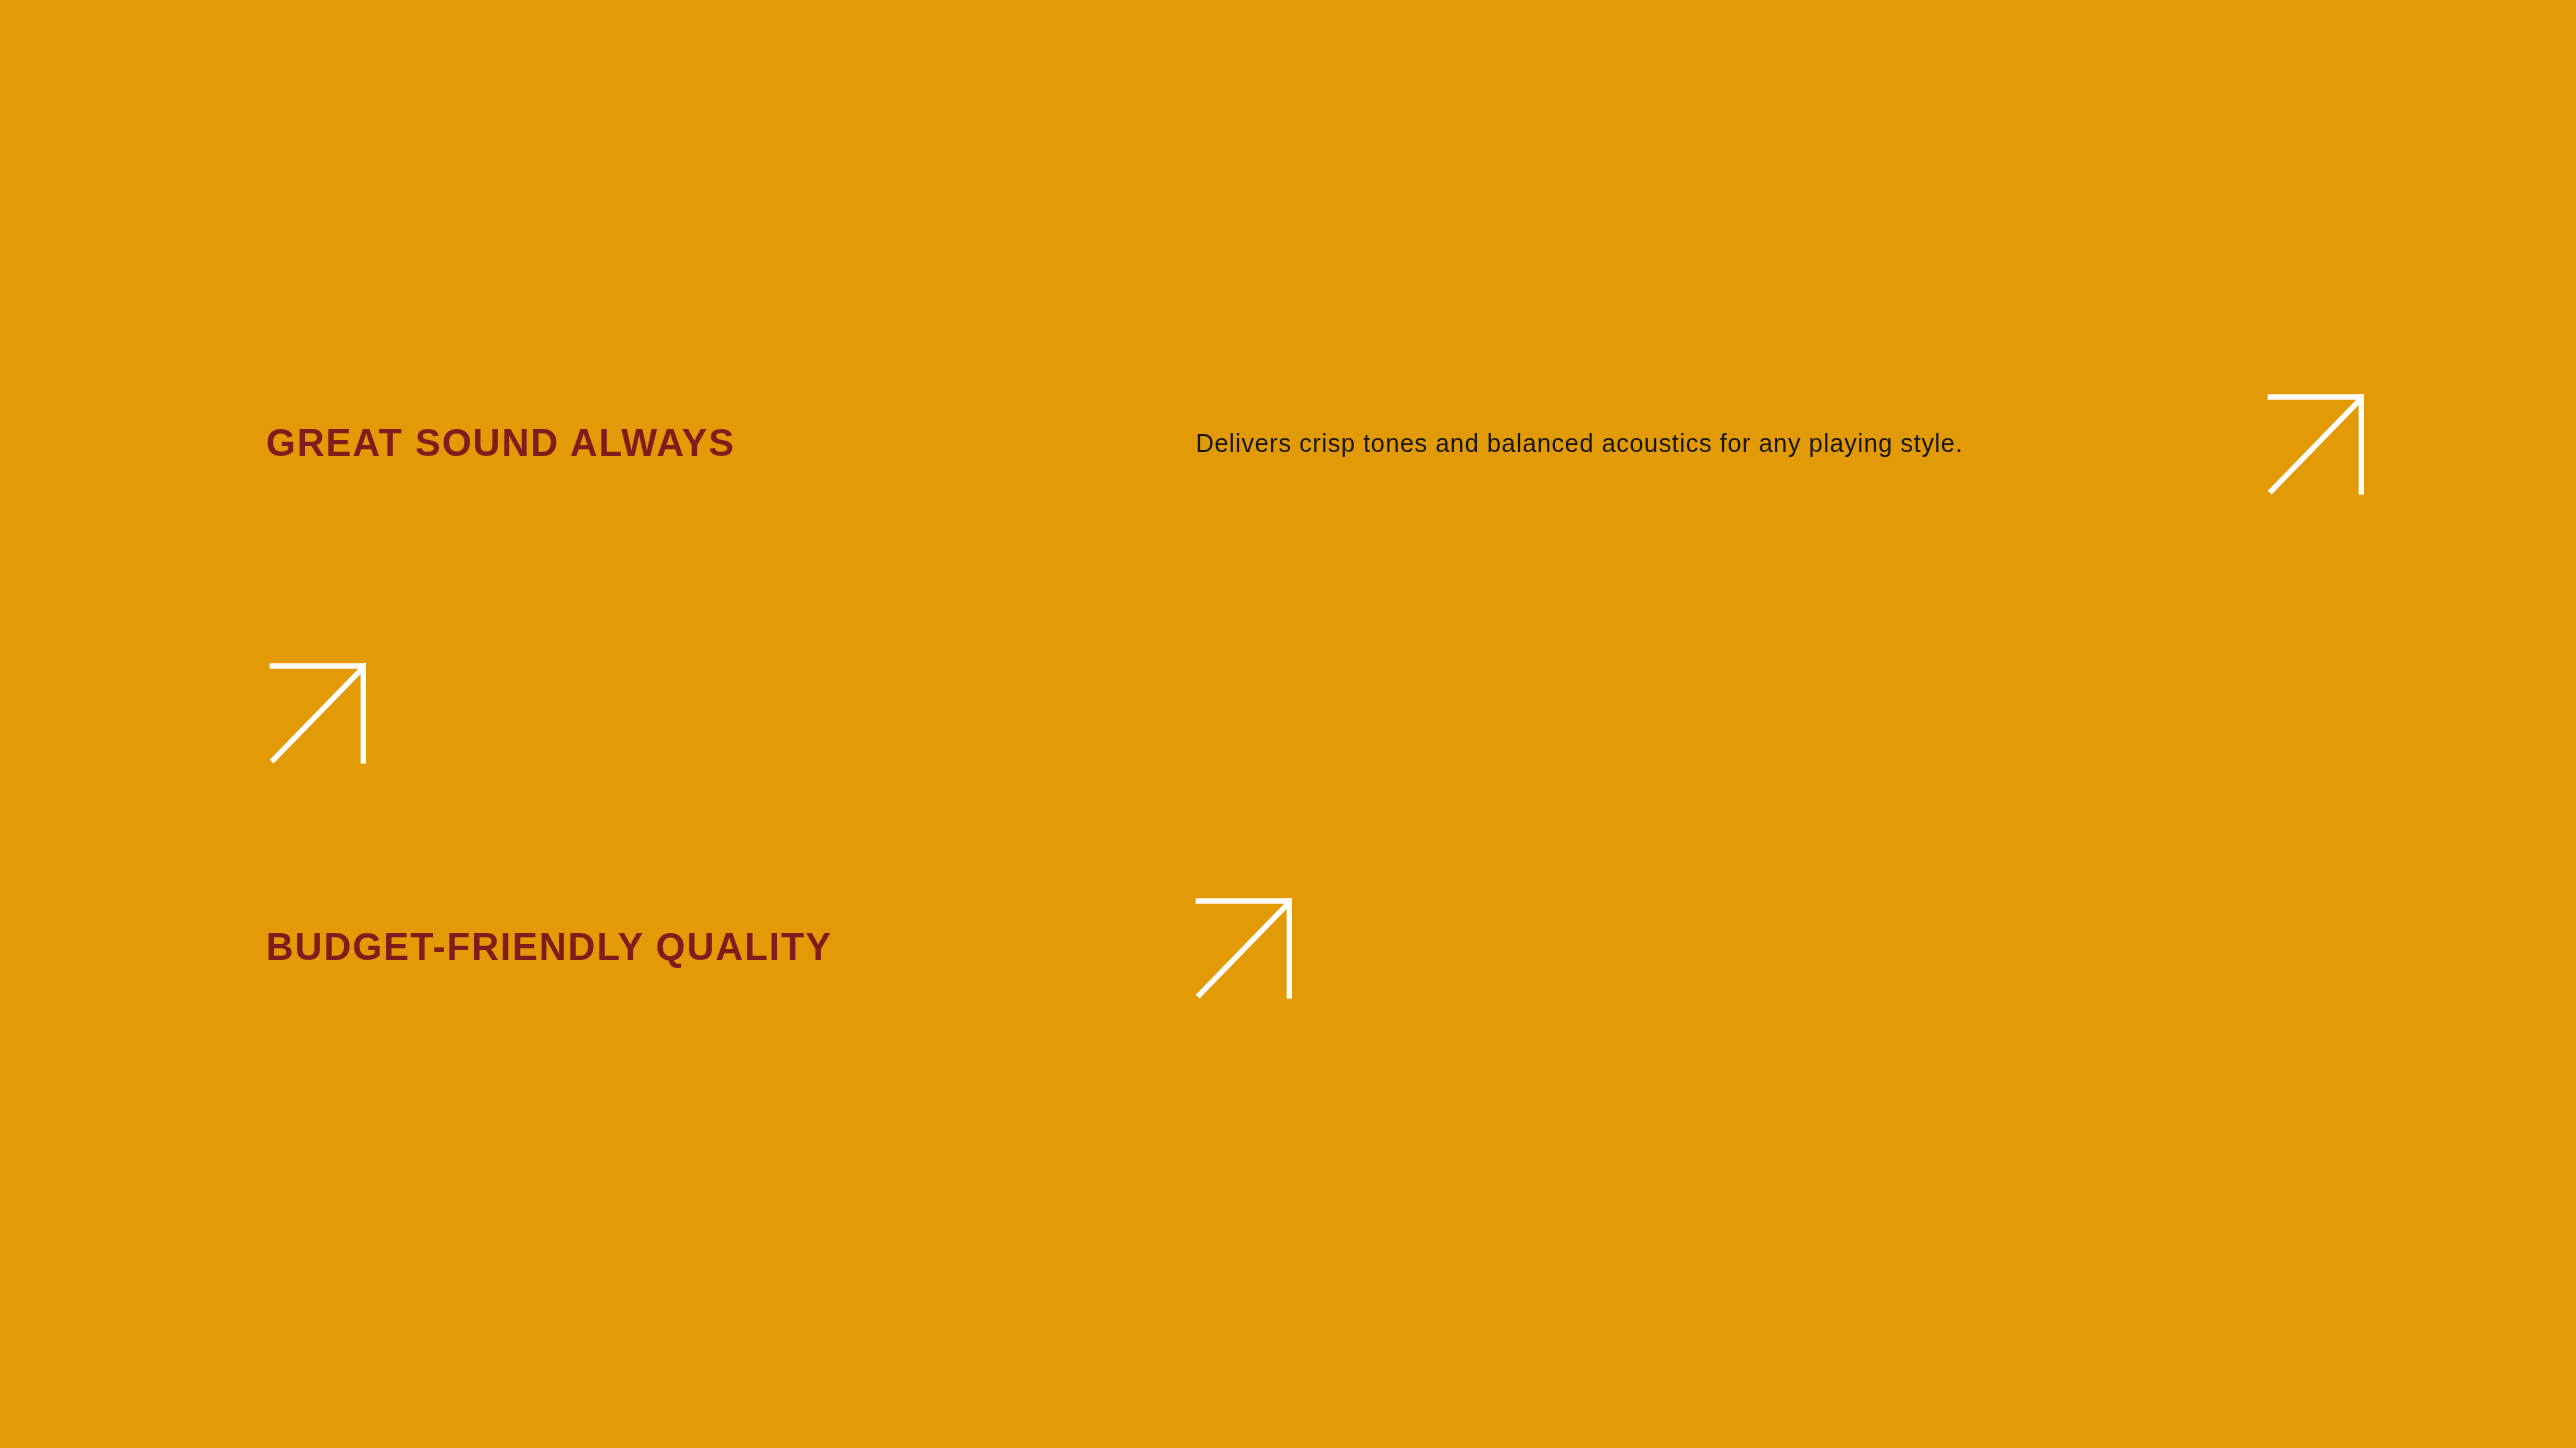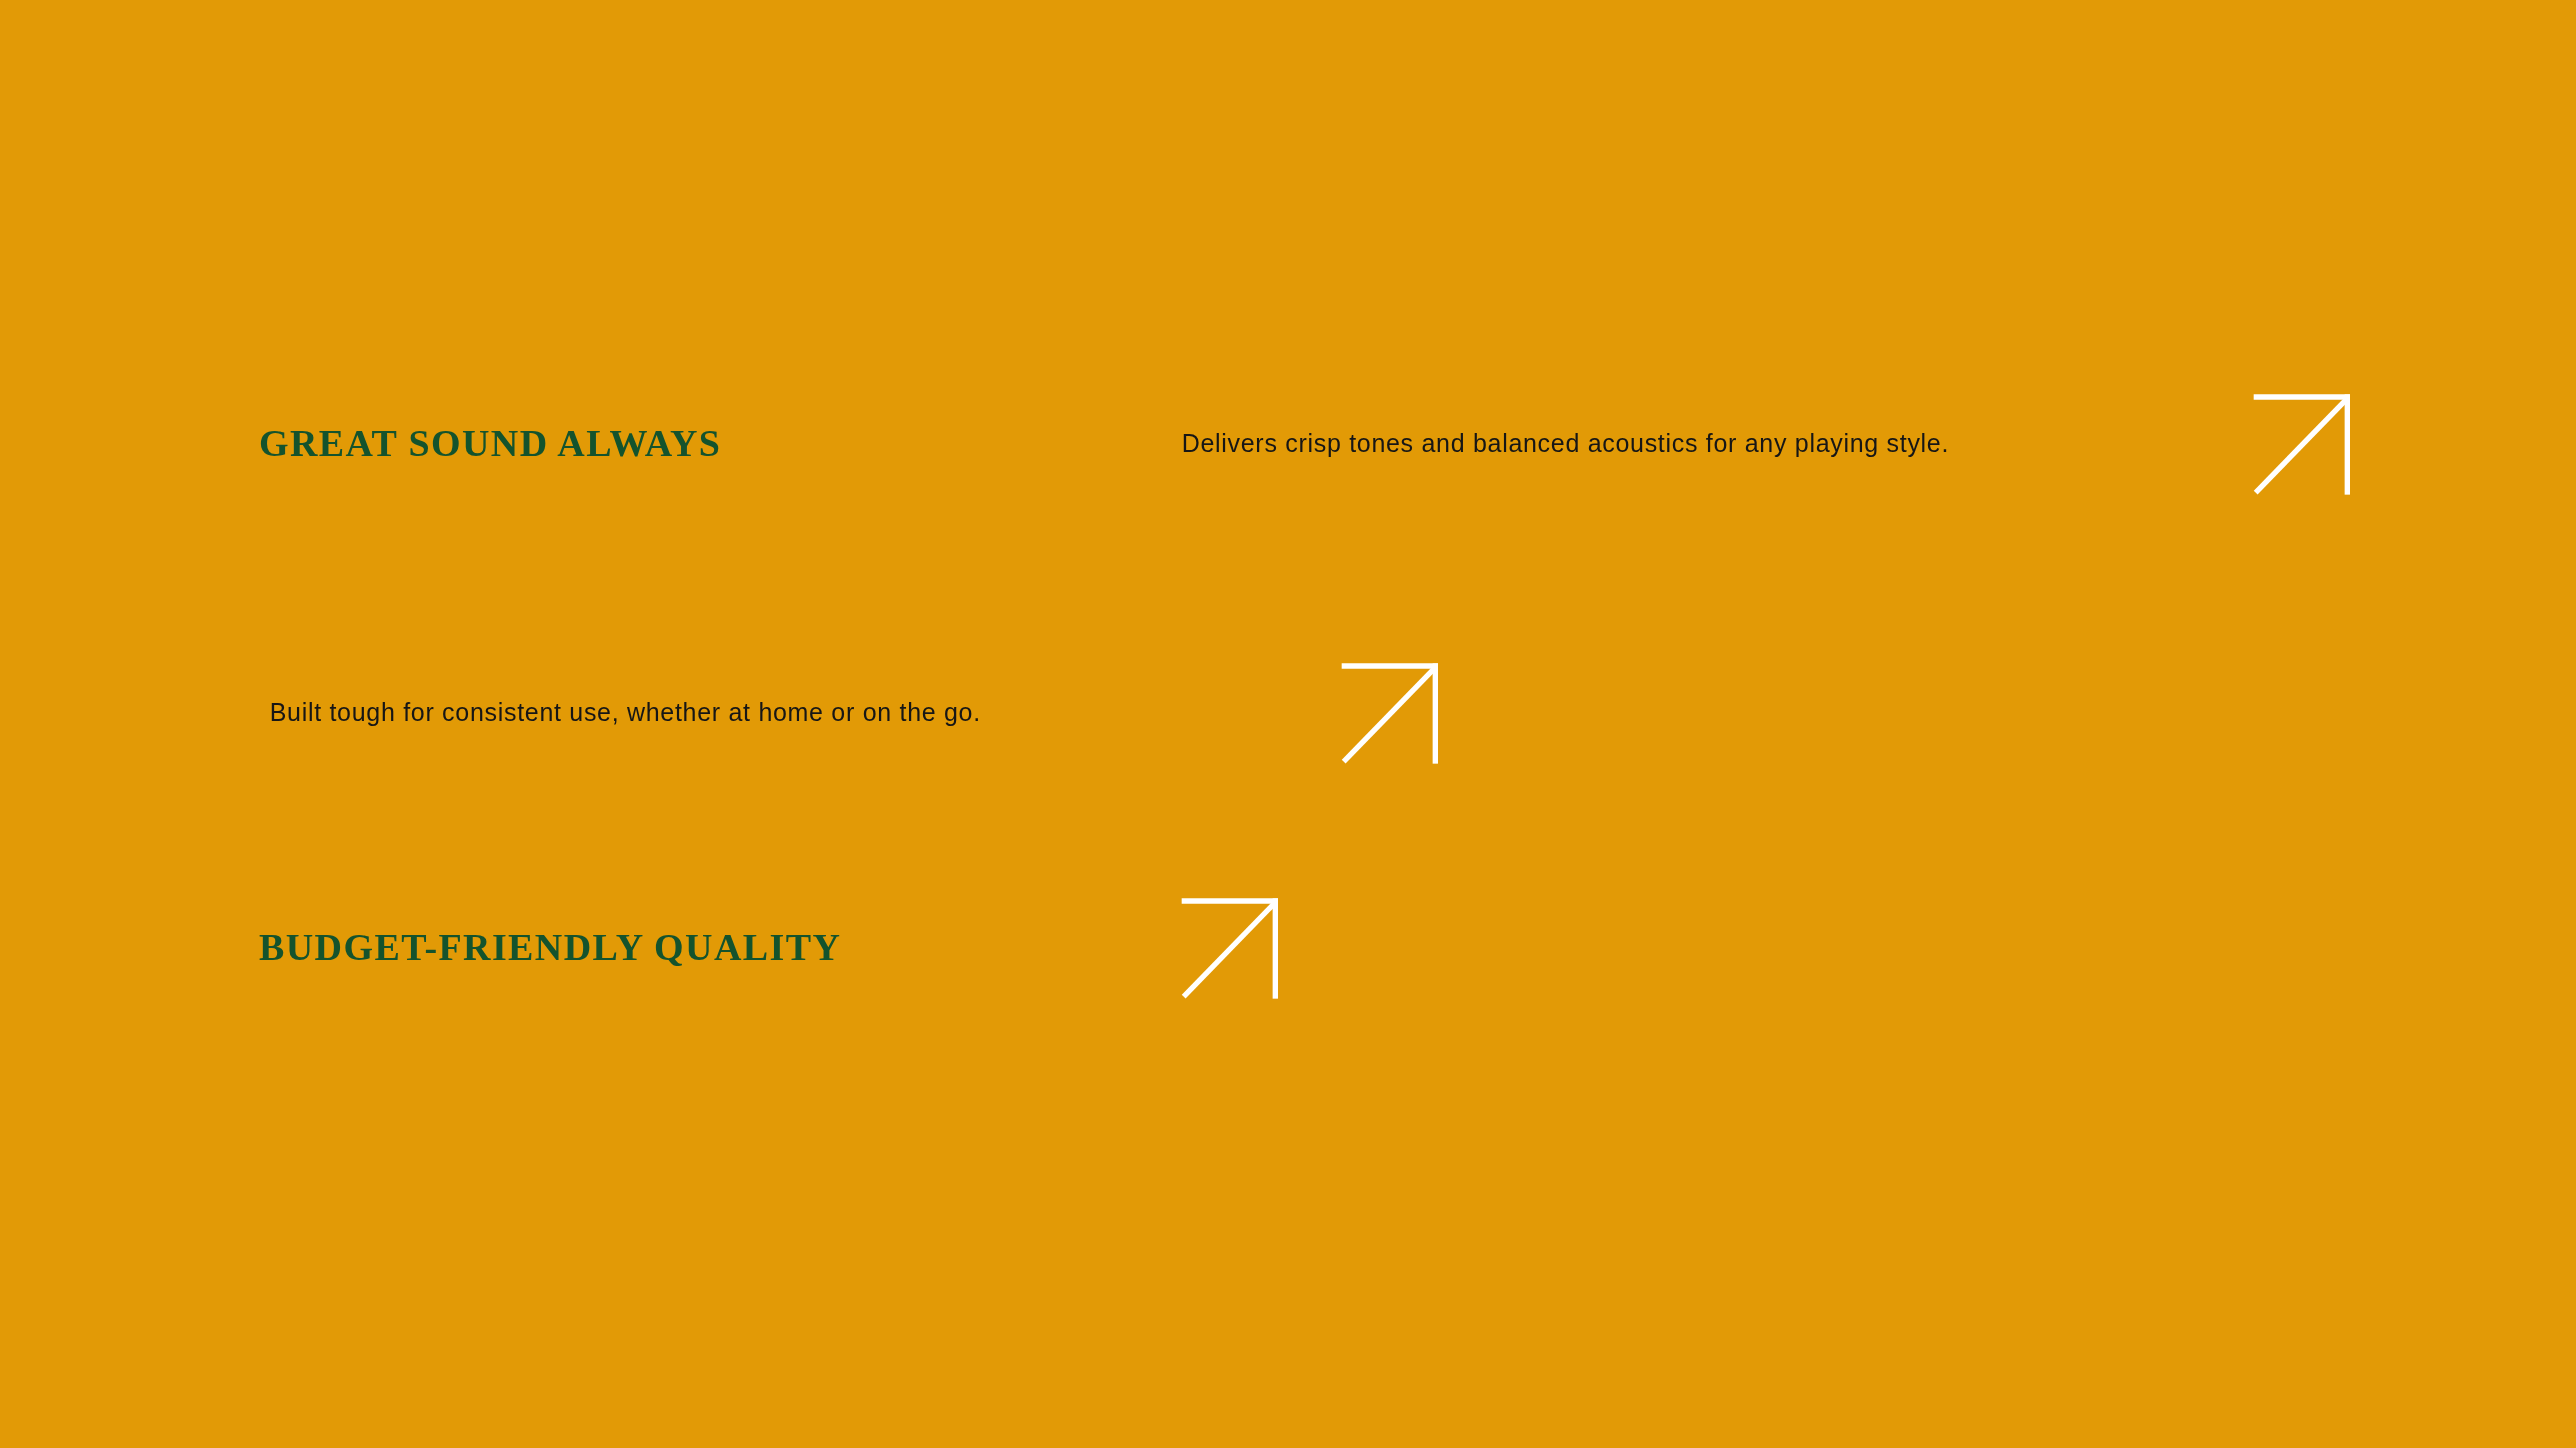--- a/index.html
+++ b/index.html
@@ -37,29 +37,29 @@
     display: flex;
     align-items: center;
   }
 
   .feature-row.row-0 { top: 390px; }
   .feature-row.row-1 { top: 659px; }
   .feature-row.row-2 { top: 894px; }
 
   .feature-title {
     flex: 0 0 912px;
-    color: #14532d;
-    font-family: Liberation Serif, serif;
+    color: #7f1d1d;
+    font-family: Liberation Sans, sans-serif;
     font-size: 38px;
     font-weight: bold;
     letter-spacing: 1.4px;
     line-height: 1.1;
     text-transform: uppercase;
     white-space: nowrap;
-    margin: 0;
+    margin: 7px;
   }
 
   .feature-desc {
     flex: 0 0 1053px;
     color: #161616;
     font-family: "Liberation Sans", sans-serif;
     font-size: 25px;
     font-weight: normal;
     letter-spacing: 0.7px;
     line-height: 1.35;
@@ -101,21 +101,20 @@
       <span class="feature-arrow">
         <svg viewBox="0 0 150 157" xmlns="http://www.w3.org/2000/svg" aria-hidden="true">
           <path class="arrow-stroke" d="M 5 152 L 141 12"></path>
           <path class="arrow-stroke" d="M 2 9 L 146 9"></path>
           <path class="arrow-stroke" d="M 142 5 L 142 155"></path>
         </svg>
       </span>
     </div>
 
     <div class="feature-row row-1">
-      <p class="feature-desc">Built tough for consistent use, whether at home or on the go.</p>
       <span class="feature-arrow">
         <svg viewBox="0 0 150 157" xmlns="http://www.w3.org/2000/svg" aria-hidden="true">
           <path class="arrow-stroke" d="M 5 152 L 141 12"></path>
           <path class="arrow-stroke" d="M 2 9 L 146 9"></path>
           <path class="arrow-stroke" d="M 142 5 L 142 155"></path>
         </svg>
       </span>
     </div>
 
     <div class="feature-row row-2">

